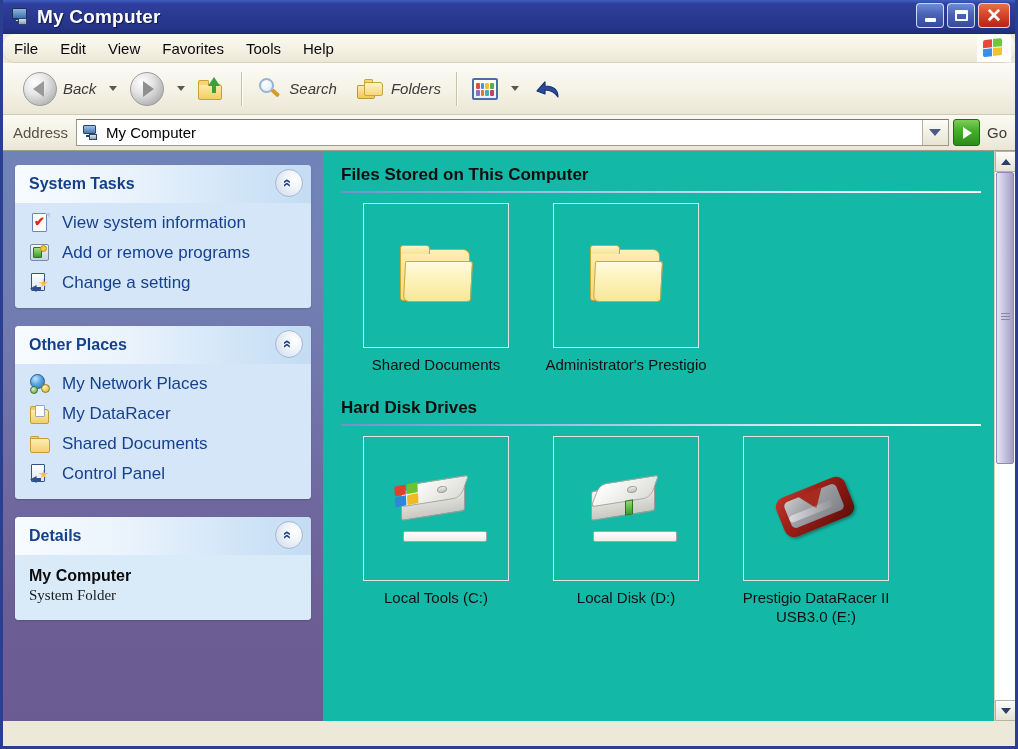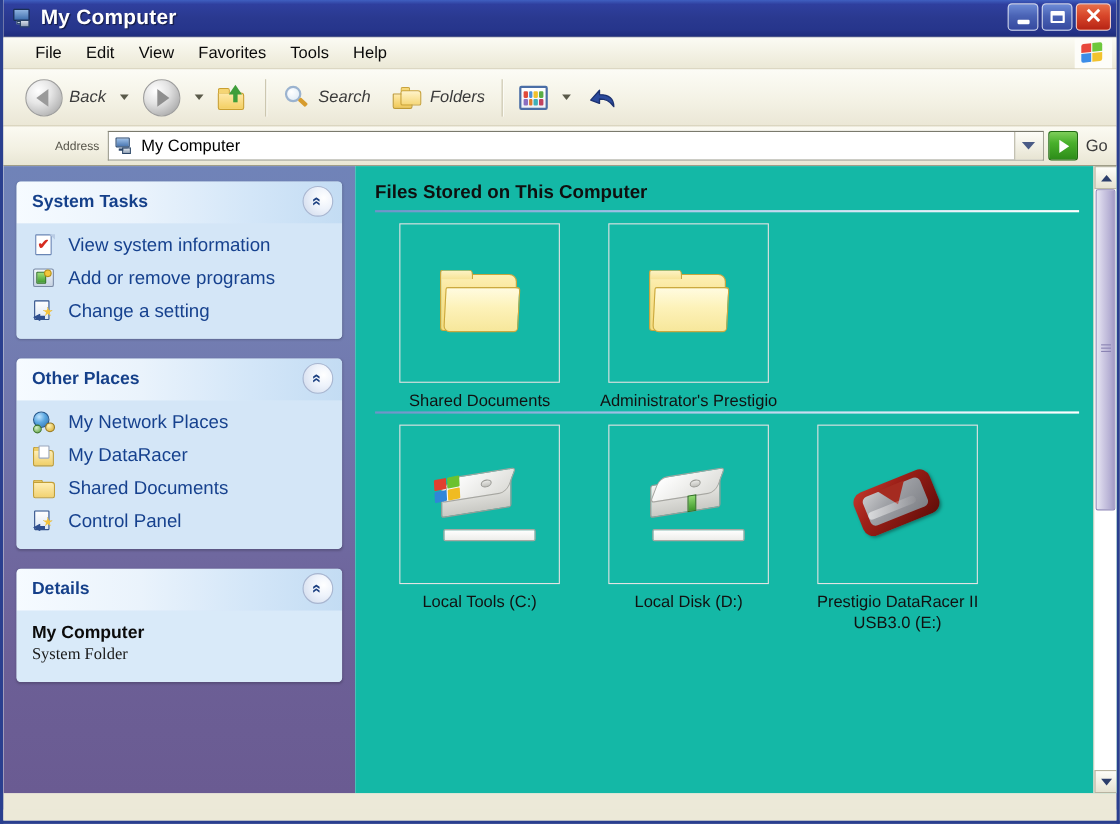--- a/index.html
+++ b/index.html
@@ -92,23 +92,24 @@
   .tbtn .xg {
     color: #fff; font-size: 19px; font-weight: bold;
     line-height: 19px; font-family: "Liberation Sans", sans-serif;
   }
 
   
   .menubar {
     height: 29px;
     background: linear-gradient(180deg,#fbfbf4 0%,#f2f0e2 60%,#ebe8d6 100%);
     display: flex; align-items: center;
-    padding-left: 18px;
+    padding-left: 0;
     position: relative;
     border-bottom: 1px solid #d7d3bd;
+    border-radius: 12px;
   }
   .menu-item {
     font-size: 15px; color: #0a0a0a;
     padding: 3px 11px;
     white-space: nowrap;
   }
   .winflag-box {
     position: absolute; right: 4px; top: 1px;
     width: 34px; height: 27px;
     background: #fdfdf9;
@@ -243,21 +244,21 @@
 
   
   .addressbar {
     height: 36px;
     background: linear-gradient(180deg,#fbfaf2 0%,#f2f0e2 60%,#e9e6d4 100%);
     display: flex; align-items: center;
     padding-left: 10px;
     position: relative;
     border-bottom: 1px solid #9f9d88;
   }
-  .addr-label { font-size: 11px; color: #56544a; margin-right: 8px; white-space:nowrap;margin-left:37px; }
+  .addr-label { font-size: 15px; color: #56544a; margin-right: 8px; white-space:nowrap; }
   .addr-input {
     flex: 1;
     height: 27px;
     background: #ffffff;
     border: 1px solid #9a9a8c;
     border-top-color: #7a7a6d;
     display: flex; align-items: center;
     padding-left: 5px;
     position: relative;
     margin-right: 4px;
@@ -882,20 +883,21 @@
             <div class="bigfolder">
               <span class="back"></span>
                 <span class="tab"></span>
                 <span class="front"></span>
             </div>
           </div>
           <div class="cap">Administrator's Prestigio</div>
         </div>
       </div>
 
+      <div class="section-head" style="margin-top:24px;">Hard Disk Drives</div>
       <div class="section-rule"></div>
 
       <div class="icon-grid">
         <div class="tile">
           <div class="frame">
             <div class="disk">
               <span class="body3d"></span>
                 <span class="top3d"></span>
                 <span class="knob"></span>
               <span class="winbadge">

